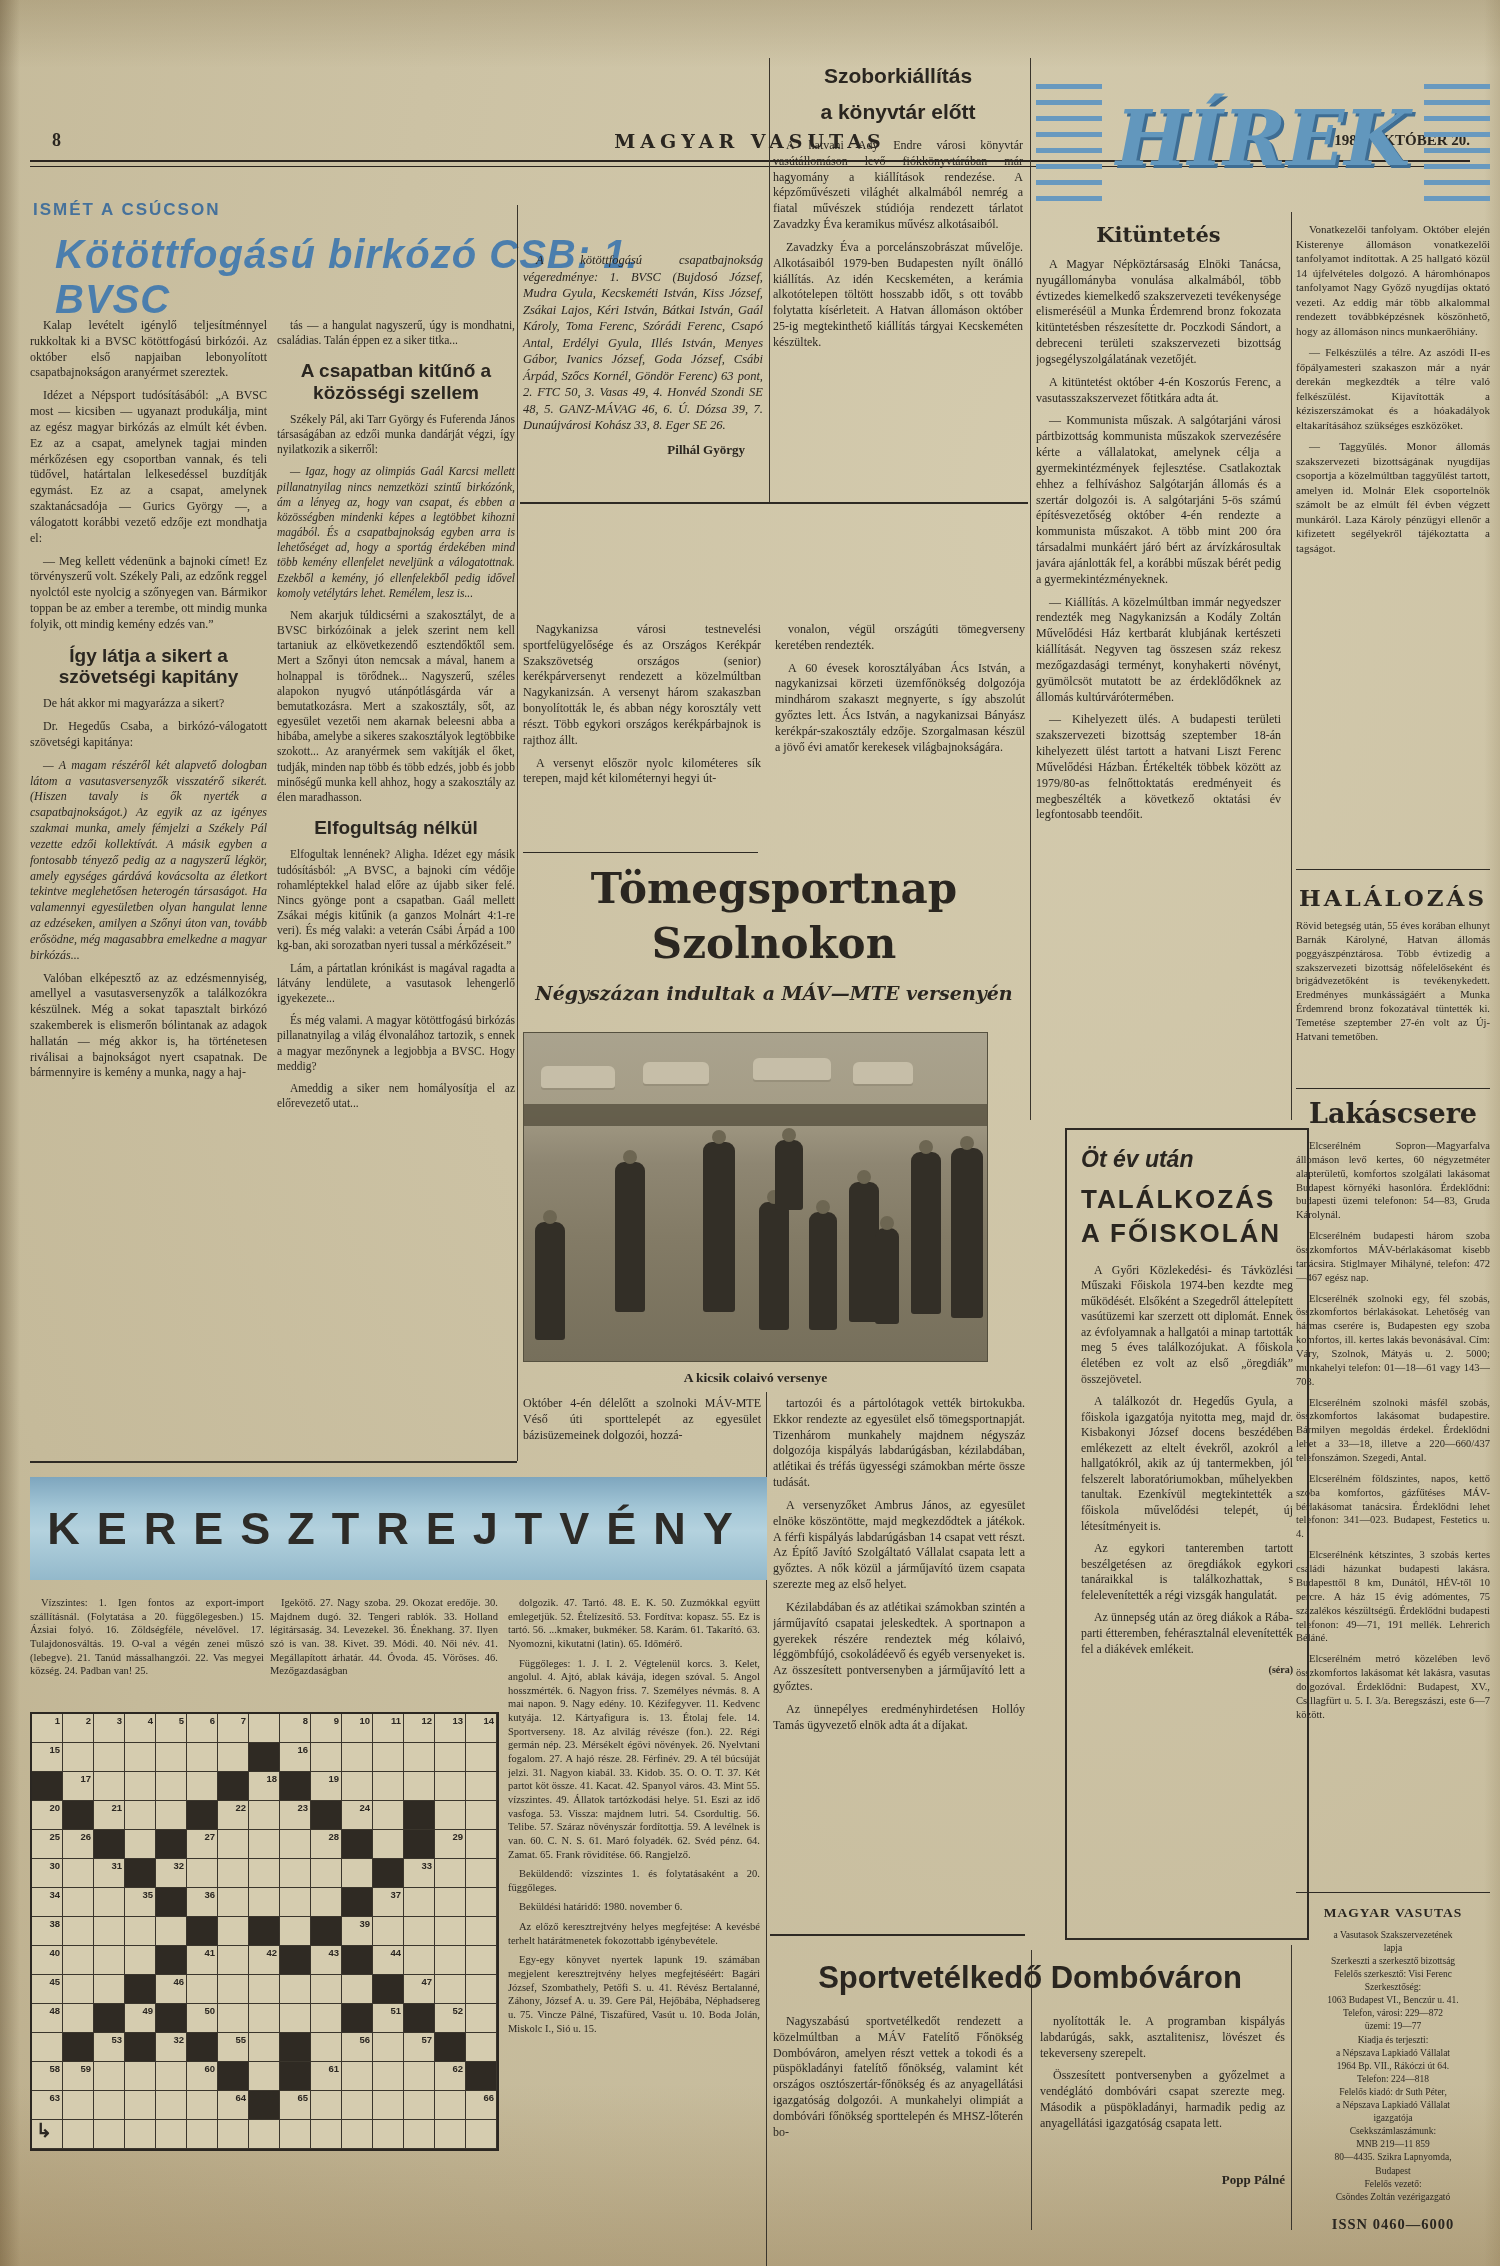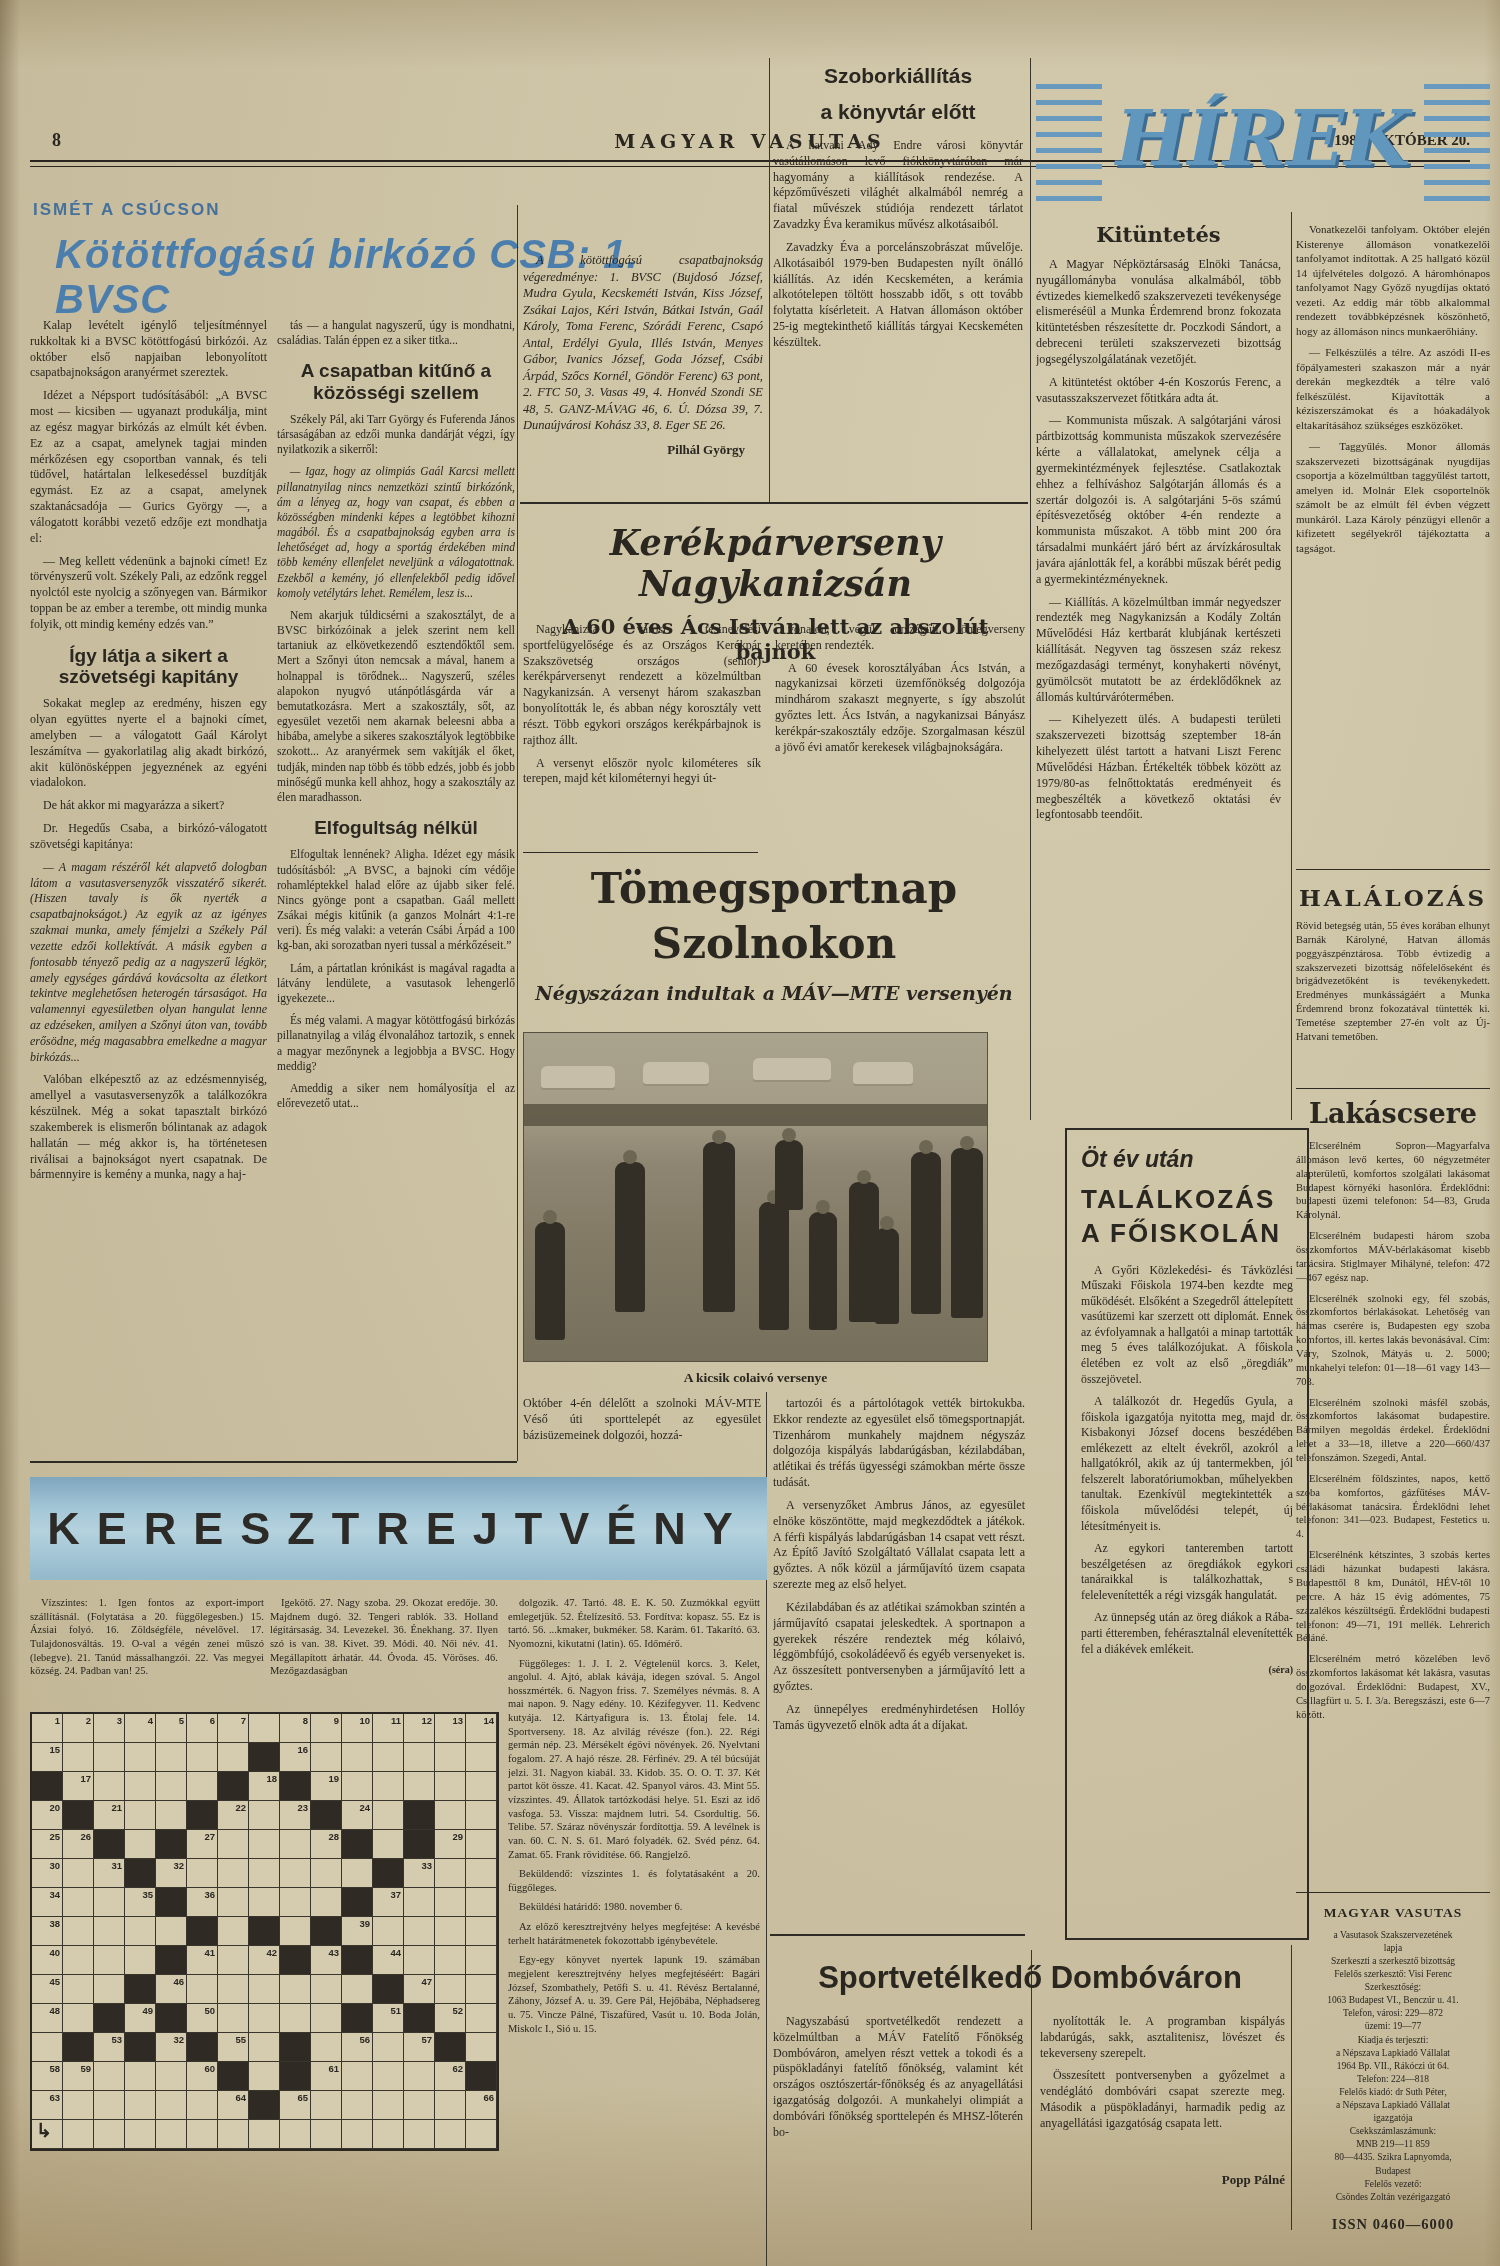--- a/index.html
+++ b/index.html
@@ -86,21 +86,20 @@
   <div class="abs headline sans" style="left:55px;top:232px;width:680px;">Kötöttfogású birkózó CSB: 1. BVSC</div>
 
   <div class="abs col" style="left:30px;top:318px;width:237px;height:1142px;overflow:hidden;">
     <div>
         <p>Kalap levételt igénylő teljesítménnyel rukkoltak ki a BVSC kötöttfogású birkózói. Az október első napjaiban lebonyolított csapatbajnokságon aranyérmet szereztek.</p>
         <p>Idézet a Népsport tudósításából: „A BVSC most — kicsiben — ugyanazt produkálja, mint az egész magyar birkózás az elmúlt két évben. Ez az a csapat, amelynek tagjai minden mérkőzésen egy csoportban vannak, és teli tüdővel, határtalan lelkesedéssel buzdítják egymást. Ez az a csapat, amelynek szaktanácsadója — Gurics György —, a válogatott korábbi vezető edzője ezt mondhatja el:</p>
         <p>— Meg kellett védenünk a bajnoki címet! Ez törvényszerű volt. Székely Pali, az edzőnk reggel nyolctól este nyolcig a szőnyegen van. Bármikor toppan be az ember a terembe, ott mindig munka folyik, ott mindig kemény edzés van.”</p>
       </div>
     <div class="subhead">Így látja a sikert a szövetségi kapitány</div>
     <div>
-        <p>Sokakat meglep az eredmény, hiszen egy olyan együttes nyerte el a bajnoki címet, amelyben — a válogatott Gaál Károlyt leszámítva — gyakorlatilag alig akadt birkózó, akit különösképpen jegyeznének az egyéni viadalokon.</p>
         <p>De hát akkor mi magyarázza a sikert?</p>
         <p>Dr. Hegedűs Csaba, a birkózó-válogatott szövetségi kapitánya:</p>
       </div>
     <div class="it">
         <p>— A magam részéről két alapvető dologban látom a vasutasversenyzők visszatérő sikerét. (Hiszen tavaly is ők nyerték a csapatbajnokságot.) Az egyik az az igényes szakmai munka, amely fémjelzi a Székely Pál vezette edzői kollektívát. A másik egyben a fontosabb tényező pedig az a nagyszerű légkör, amely egységes gárdává kovácsolta az életkort tekintve meglehetősen heterogén társaságot. Ha valamennyi egyesületben olyan hangulat lenne az edzéseken, amilyen a Szőnyi úton van, tovább erősödne, még magasabbra emelkedne a magyar birkózás...</p>
       </div>
     <div>
         <p>Valóban elképesztő az az edzésmennyiség, amellyel a vasutasversenyzők a találkozókra készülnek. Még a sokat tapasztalt birkózó szakemberek is elismerőn bólintanak az adagok hallatán — még akkor is, ha történetesen riválisai a bajnokságot nyert csapatnak. De bármennyire is kemény a munka, nagy a haj-</p>
       </div>
   </div>
@@ -226,24 +225,20 @@
   <div class="rule-v" style="left:1030px;top:58px;height:1062px;"></div>
   <div class="rule-v" style="left:1291px;top:212px;height:908px;"></div>
   <div class="rule-v" style="left:1291px;top:1945px;height:285px;"></div>
   <div class="rule-v" style="left:766px;top:1392px;height:874px;"></div>
   <div class="rule-v" style="left:1031px;top:1950px;height:280px;"></div>
   <div class="rule-h" style="left:520px;top:502px;width:508px;"></div>
   <div class="rule-h" style="left:30px;top:1461px;width:487px;"></div>
   <div class="rule-h thin" style="left:523px;top:852px;width:235px;"></div>
   <div class="rule-h" style="left:770px;top:1934px;width:255px;"></div>
 
-  <div class="abs" style="left:523px;top:522px;width:505px;">
-    <div style="font-family:'DejaVu Serif',serif;font-weight:bold;font-style:italic;font-size:35px;text-align:center;">Kerékpárverseny Nagykanizsán</div>
-    <div style="font-family:'DejaVu Serif',serif;font-weight:bold;font-size:21px;text-align:center;margin-top:10px;">A 60 éves Ács István lett az abszolút bajnok</div>
-  </div>
   <div class="abs col" style="left:523px;top:622px;width:238px;height:228px;overflow:hidden;">
       <p>Nagykanizsa városi testnevelési sportfelügyelősége és az Országos Kerékpár Szakszövetség országos (senior) kerékpárversenyt rendezett a közelmúltban Nagykanizsán. A versenyt három szakaszban bonyolították le, és abban négy korosztály vett részt. Több egykori országos kerékpárbajnok is rajthoz állt.</p>
       <p>A versenyt először nyolc kilométeres sík terepen, majd két kilométernyi hegyi út-</p>
     </div>
   <div class="abs col" style="left:775px;top:622px;width:250px;height:228px;overflow:hidden;">
       <p>vonalon, végül országúti tömegverseny keretében rendezték.</p>
       <p>A 60 évesek korosztályában Ács István, a nagykanizsai körzeti üzemfőnökség dolgozója mindhárom szakaszt megnyerte, s így abszolút győztes lett. Ács István, a nagykanizsai Bányász kerékpár-szakosztály edzője. Szorgalmasan készül a jövő évi amatőr kerekesek világbajnokságára.</p>
     </div>
 
   <div class="abs" style="left:523px;top:864px;width:502px;text-align:center;">

